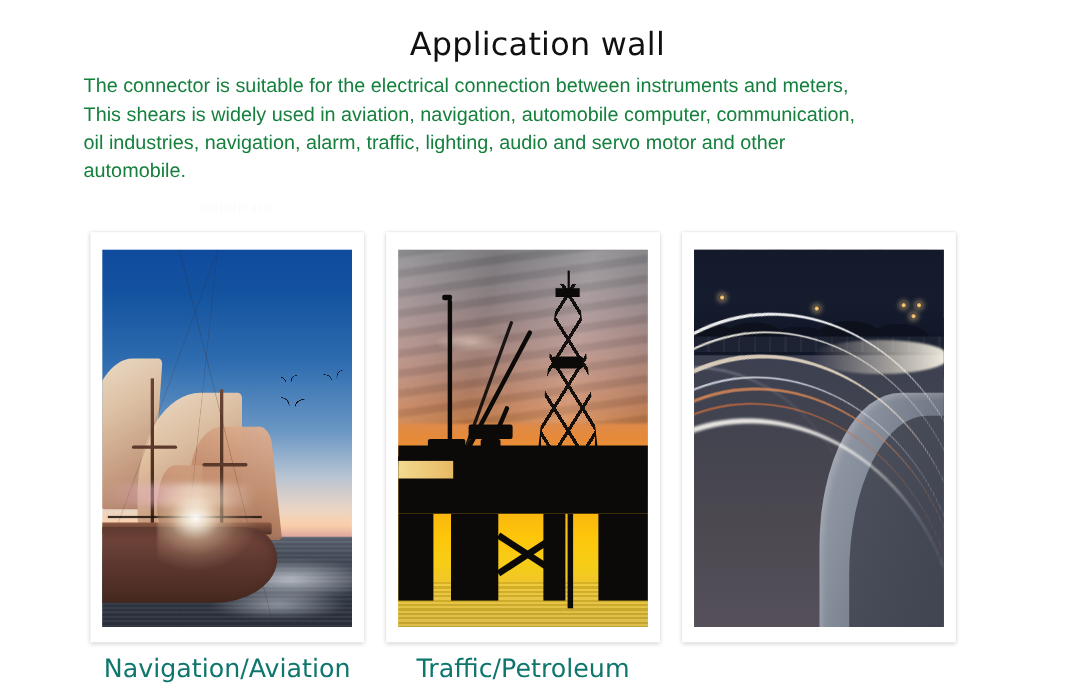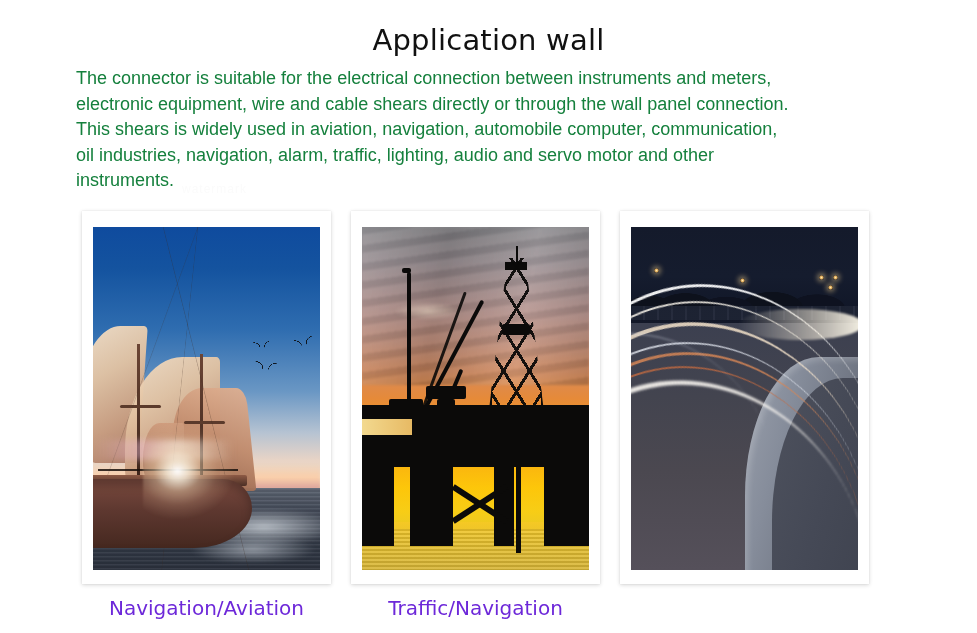--- a/index.html
+++ b/index.html
@@ -445,38 +445,37 @@
     top: 591px;
     left: 82px;
     width: 812px;
     height: 42px;
     display: flex;
     gap: 20px;
   }
   .caption {
     width: 249px;
     text-align: center;
-    font-size: 20px;
+    font-size: 23px;
     line-height: 34px;
-    color: #6d28d9;
+    color: #0f766e;
     font-family: "DejaVu Sans", sans-serif;
     white-space: nowrap;
   }
 </style>
 </head>
 <body>
 
 <h1 class="page-title">Application wall</h1>
 
 <div class="intro">
   <p>The connector is suitable for the electrical connection between instruments and meters,</p>
-  <p>electronic equipment, wire and cable shears directly or through the wall panel connection.</p>
   <p>This shears is widely used in aviation, navigation, automobile computer, communication,</p>
   <p>oil industries, navigation, alarm, traffic, lighting, audio and servo motor and other</p>
-  <p>instruments.</p>
+  <p>automobile.</p>
 </div>
 
 <div class="watermark">watermark</div>
 
 <div class="cards">
 
   <div class="card">
     <div class="card-photo photo-ship">
       <div class="horizon-glow"></div>
       <div class="sea"></div>
@@ -564,14 +563,14 @@
       <div class="tr-white-wide"></div>
       <div class="tr-faint"></div>
       <div class="trail-flare"></div>
     </div>
   </div>
 
 </div>
 
 <div class="captions">
   <div class="caption">Navigation/Aviation</div>
-  <div class="caption">Traffic/Navigation</div>
+  <div class="caption">Traffic/Petroleum</div>
 </div>
 
 </body></html>

